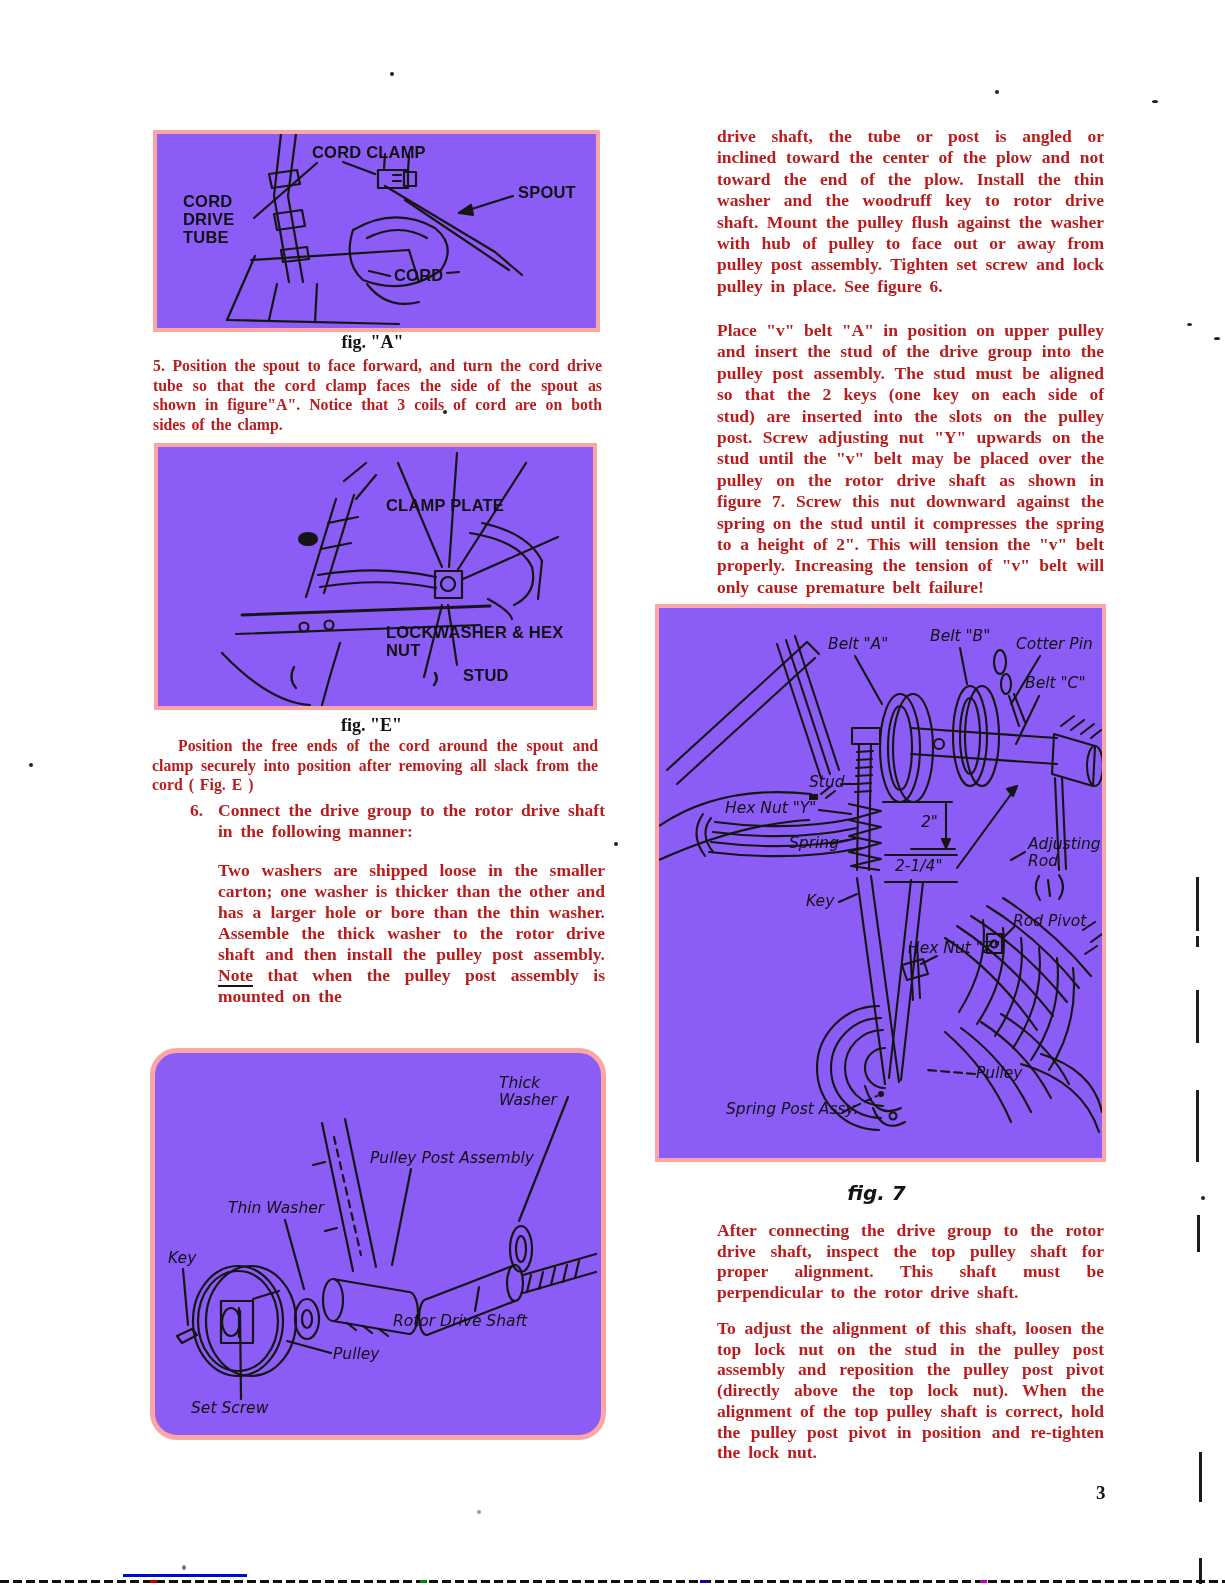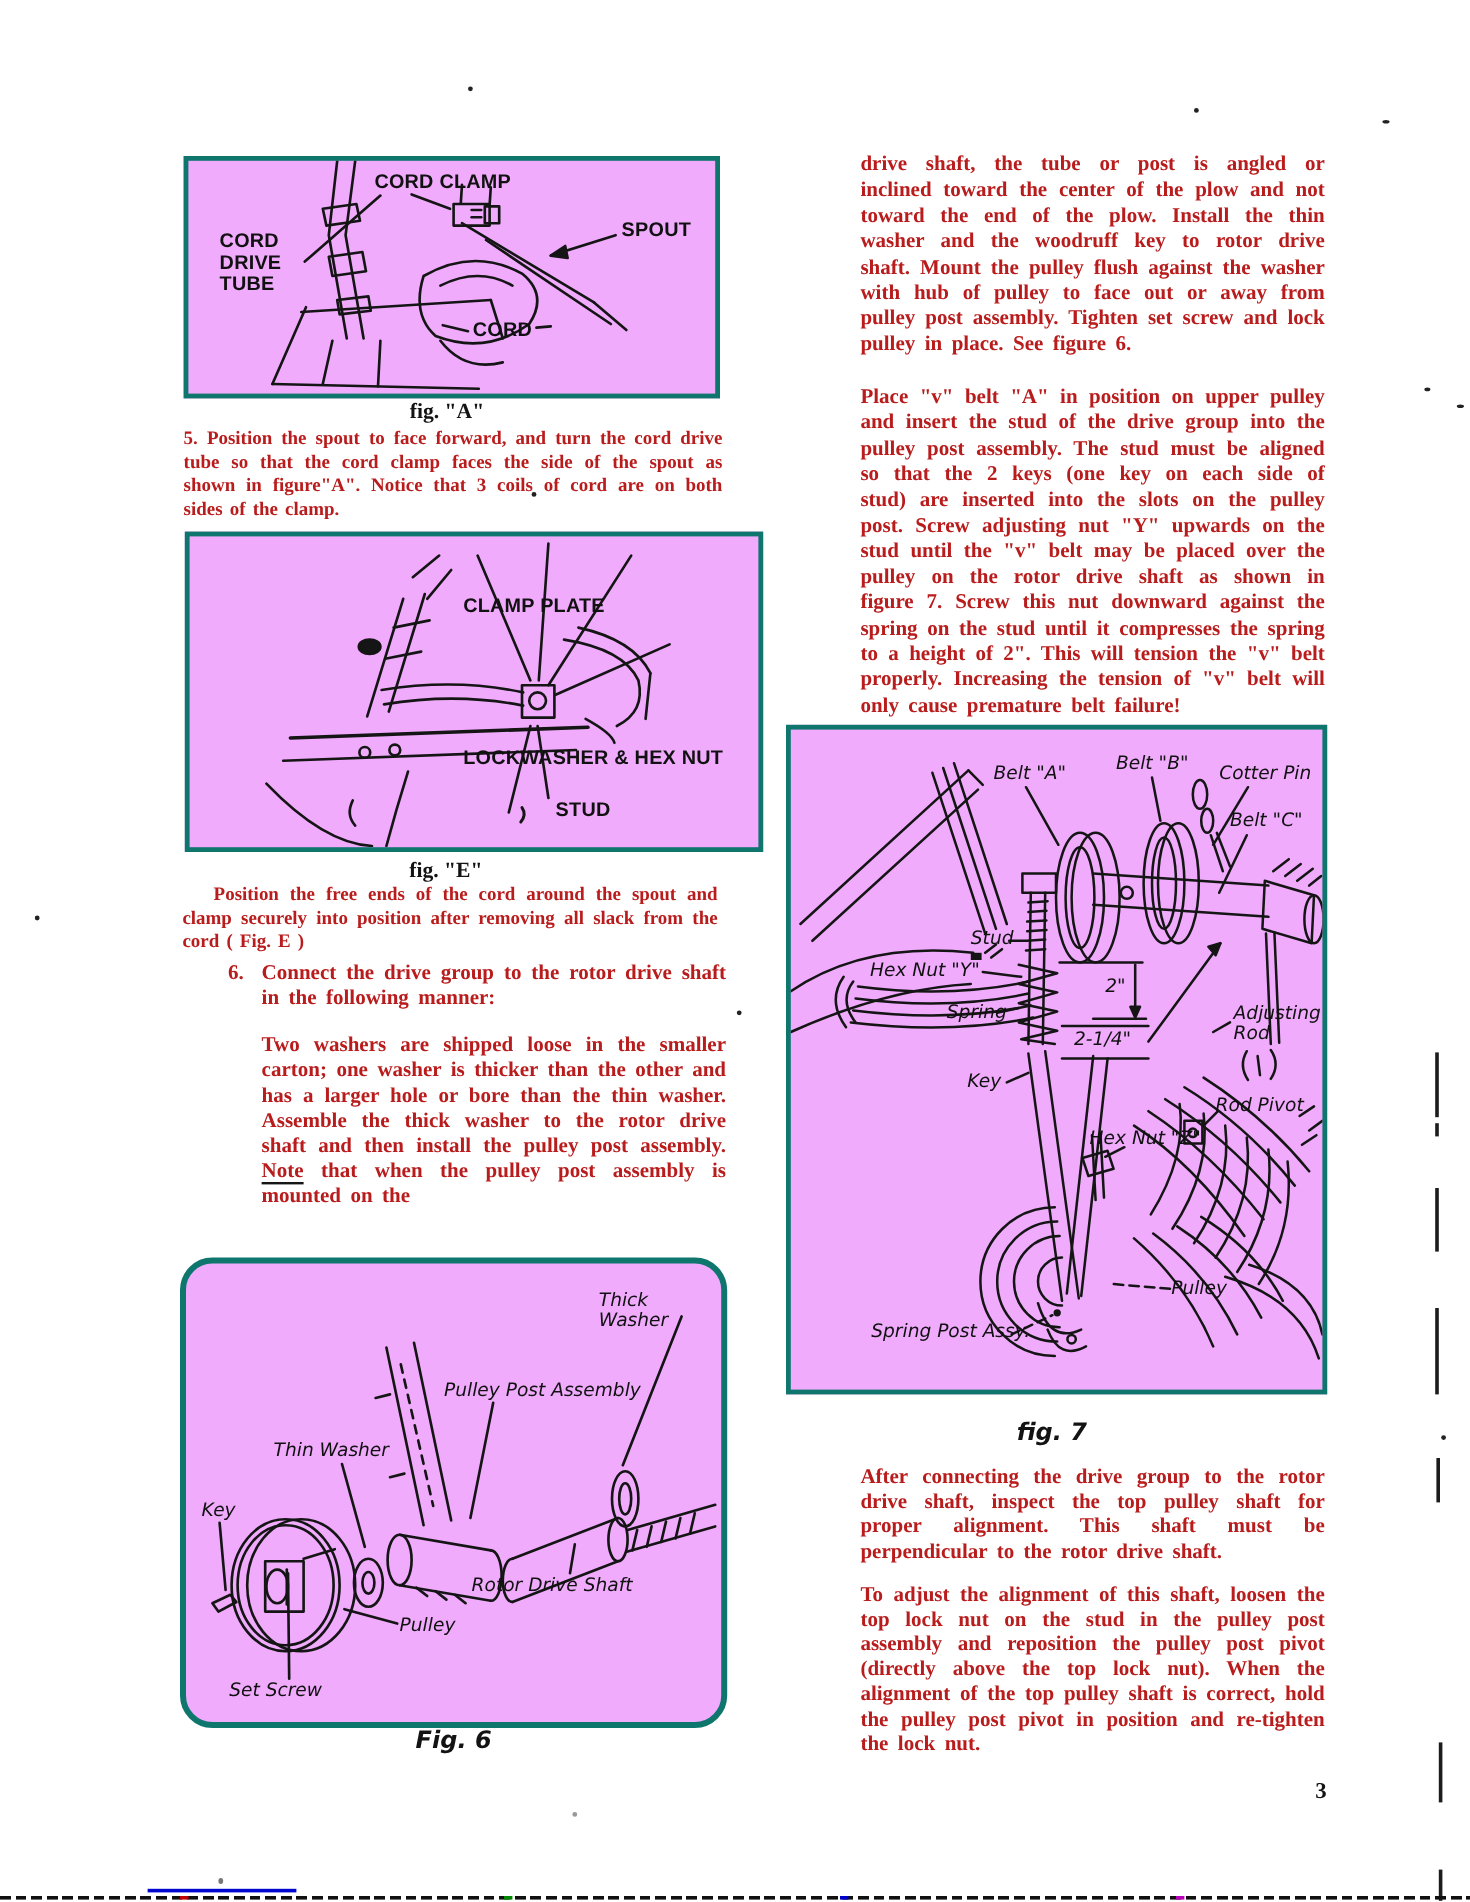--- a/index.html
+++ b/index.html
@@ -2,21 +2,21 @@
 <html><head>
 <meta charset="utf-8">
 <style>
   html,body{margin:0;padding:0;background:#e8e8e8;}
   .page{position:relative;width:1225px;height:1585px;background:#ffffff;overflow:hidden;
         font-family:"Liberation Serif", serif;color:#141414;}
   .abs{position:absolute;}
   .bt{font-family:"Liberation Serif", serif;font-weight:700;font-size:17.5px;line-height:21.4px;
       text-align:justify;word-spacing:3.5px;color:#b91c1c;}
   .bt-small{font-size:15.8px;line-height:19.6px;word-spacing:2px;}
-  .figbox{position:absolute;border:4px solid #0f766e;background:#f0abfc;}
+  .figbox{position:absolute;border:4px solid #fca5a5;background:#8b5cf6;}
   .figbox svg{position:absolute;left:0;top:0;}
   .caps-label{position:absolute;font-family:"Liberation Sans", sans-serif;font-weight:700;
       font-size:16.5px;line-height:18px;color:#111;white-space:pre-line;letter-spacing:.2px;}
   .hand{position:absolute;font-family:"DejaVu Sans", sans-serif;font-style:italic;
       font-size:15.5px;line-height:17px;color:#111;white-space:pre-line;}
   .figcap-serif{position:absolute;text-align:center;font-family:"Liberation Serif", serif;
       font-weight:700;font-size:18px;color:#131313;}
   .figcap-hand{position:absolute;text-align:center;font-family:"DejaVu Sans", sans-serif;
       font-style:italic;font-weight:700;font-size:20px;color:#131313;}
   .note-underline{border-bottom:2px solid #161616;}
@@ -71,21 +71,21 @@
     <div class="caps-label" style="left:26px;top:58px;">CORD
 DRIVE
 TUBE</div>
     <div class="caps-label" style="left:361px;top:49px;">SPOUT</div>
     <div class="caps-label" style="left:237px;top:132px;">CORD</div>
   </div>
   <div class="figcap-serif" style="left:153px;top:332px;width:439px;">fig. "A"</div>
 
   <div class="abs bt bt-small" style="left:153px;top:356px;width:449px;">5.  Position the spout to face forward, and turn the cord drive tube so that the cord clamp faces the side of the spout as shown in figure"A".  Notice that 3 coils of cord are on both sides of the clamp.</div>
 
-  <div class="figbox" style="left:154px;top:443px;width:435px;height:259px;padding-left:39px;">
+  <div class="figbox" style="left:154px;top:443px;width:435px;height:259px;">
     <svg width="435" height="259" viewBox="0 0 435 259">
       <g stroke="#151515" stroke-width="2.2" fill="none" stroke-linecap="round" stroke-linejoin="round">
         <path d="M178,52 L148,150"></path>
           <path d="M196,48 L166,146"></path>
         <path d="M170,76 L200,70"></path>
           <path d="M163,102 L193,96"></path>
         <path d="M186,34 L208,16"></path>
           <path d="M198,52 L218,28"></path>
         <ellipse cx="150" cy="92" rx="9" ry="6" fill="#151515"></ellipse>
         <path d="M284,120 L240,16"></path>
@@ -173,21 +173,20 @@
       </g>
     </svg>
     <div class="hand" style="left:344px;top:22px;">Thick Washer</div>
     <div class="hand" style="left:215px;top:97px;">Pulley Post Assembly</div>
     <div class="hand" style="left:73px;top:147px;">Thin Washer</div>
     <div class="hand" style="left:13px;top:197px;">Key</div>
     <div class="hand" style="left:238px;top:260px;">Rotor Drive Shaft</div>
     <div class="hand" style="left:178px;top:293px;">Pulley</div>
     <div class="hand" style="left:36px;top:347px;">Set Screw</div>
   </div>
-  <div class="figcap-hand" style="left:150px;top:1438px;width:456px;">Fig. 6</div>
 
   <div class="abs bt" style="left:717px;top:126px;width:387px;">drive shaft, the tube or post is angled or inclined toward the center of the plow and not toward the end of the plow. Install the thin washer and the woodruff key to rotor drive shaft. Mount the pulley flush against the washer with hub of pulley to face out or away from pulley post assembly. Tighten set screw and lock pulley in place. See figure 6.</div>
   <div class="abs bt" style="left:717px;top:320px;width:387px;">Place "v" belt "A" in position on upper pulley and insert the stud of the drive group into the pulley post assembly. The stud must be aligned so that the 2 keys (one key on each side of stud) are inserted into the slots on the pulley post. Screw adjusting nut "Y" upwards on the stud until the "v" belt may be placed over the pulley on the rotor drive shaft as shown in figure 7. Screw this nut downward against the spring on the stud until it compresses the spring to a height of 2". This will tension the "v" belt properly. Increasing the tension of "v" belt will only cause premature belt failure!</div>
 
   <div class="figbox" style="left:655px;top:604px;width:443px;height:550px;">
     <svg width="443" height="550" viewBox="0 0 443 550">
       <g stroke="#151515" stroke-width="2.1" fill="none" stroke-linecap="round" stroke-linejoin="round">
         <path d="M8,162 L148,34"></path>
           <path d="M18,176 L156,50"></path>
           <path d="M148,34 L160,46"></path>

